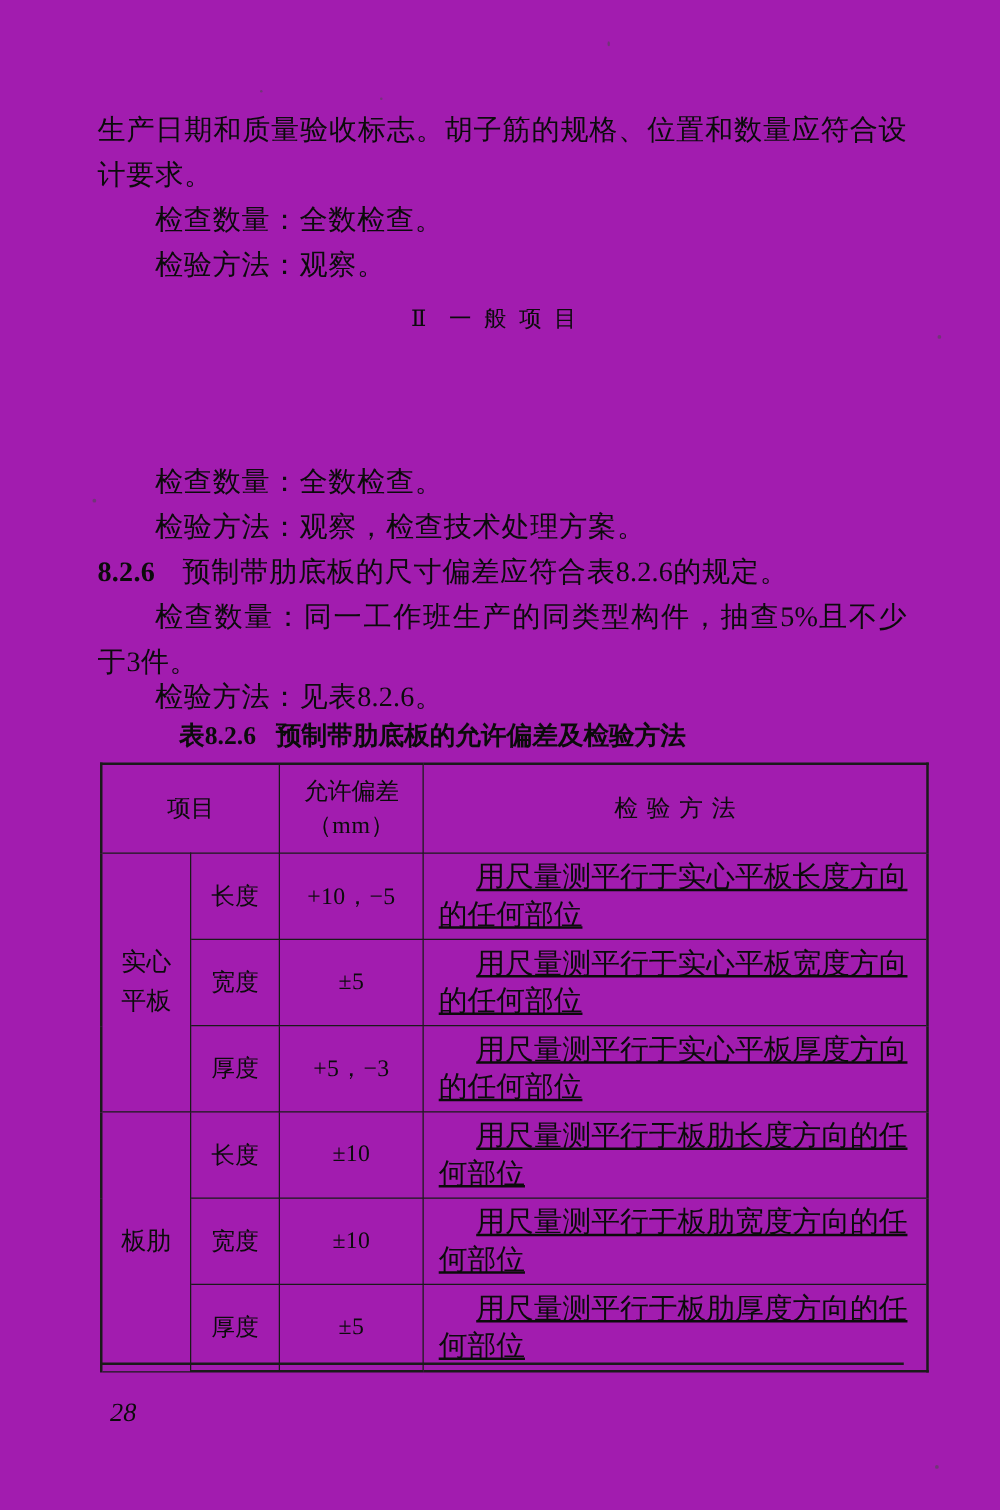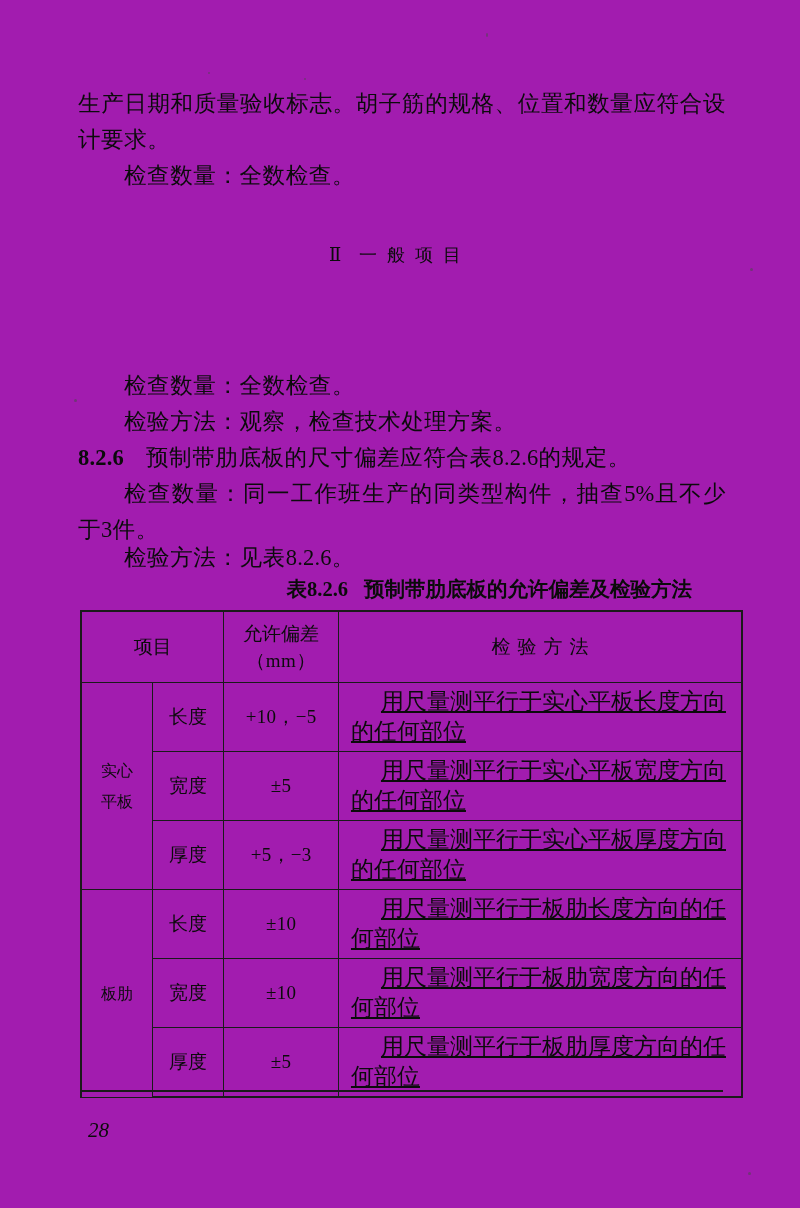--- a/index.html
+++ b/index.html
@@ -74,21 +74,21 @@
   .sec-heading .sp-title {
     letter-spacing: 10px;
     margin-left: 18px;
   }
 
   
   .table-caption {
     position: absolute;
     left: 0;
     width: 692px;
-    text-align: right;
+    text-align: center;
     font-size: 20.5px;
     font-weight: bold;
     line-height: 26px;
     color: #0b0b0b;
     font-family: "Liberation Sans", "DejaVu Sans", sans-serif;
   }
   .table-caption .cap-no {
     font-family: "Liberation Serif", "DejaVu Serif", serif;
     font-weight: bold;
   }
@@ -124,21 +124,21 @@
   .hdr-item   { height: 70px; text-align: center; font-size: 19px; }
   .hdr-tol    { height: 70px; text-align: center; font-size: 19px; line-height: 27px; }
   .hdr-method { height: 70px; text-align: center; font-size: 19px; letter-spacing: 7px; text-indent: 7px; }
 
   .hdr-tol .unit {
     font-family: "Liberation Serif", "DejaVu Serif", serif;
     letter-spacing: 0.5px;
   }
 
   .grp-cell {
-    font-size: 16px;
+    font-size: 20px;
     line-height: 31px;
   }
 
   .row-item { height: 68px; font-size: 19px; margin-top: 39px; }
   .tol-val {
     font-family: "Liberation Serif", "DejaVu Serif", serif;
     font-size: 19px;
     letter-spacing: 0.3px;
     white-space: nowrap;
   }
@@ -183,20 +183,23 @@
   <div class="speck" style="left:748px;top:1172px;width:3px;height:3px;"></div>
 
   <div class="body-block" style="top:86px;">
     <p class="para">生产日期和质量验收标志。胡子筋的规格、位置和数量应符合设计要求。</p>
   </div>
 
   <div class="body-block" style="top:158px;">
     <p class="para indent"><span>检查数量：</span><span>全数检查。</span></p>
   </div>
 
+  <div class="body-block" style="top:194px;">
+    <p class="para indent"><span>检验方法：</span><span>观察。</span></p>
+  </div>
 
   <div class="sec-heading" style="top:240px;">
     <span class="rn">Ⅱ</span><span class="sp-title">一般项目</span>
   </div>
 
 
   <div class="body-block" style="top:368px;">
     <p class="para indent"><span>检查数量：</span><span>全数检查。</span></p>
   </div>
 

